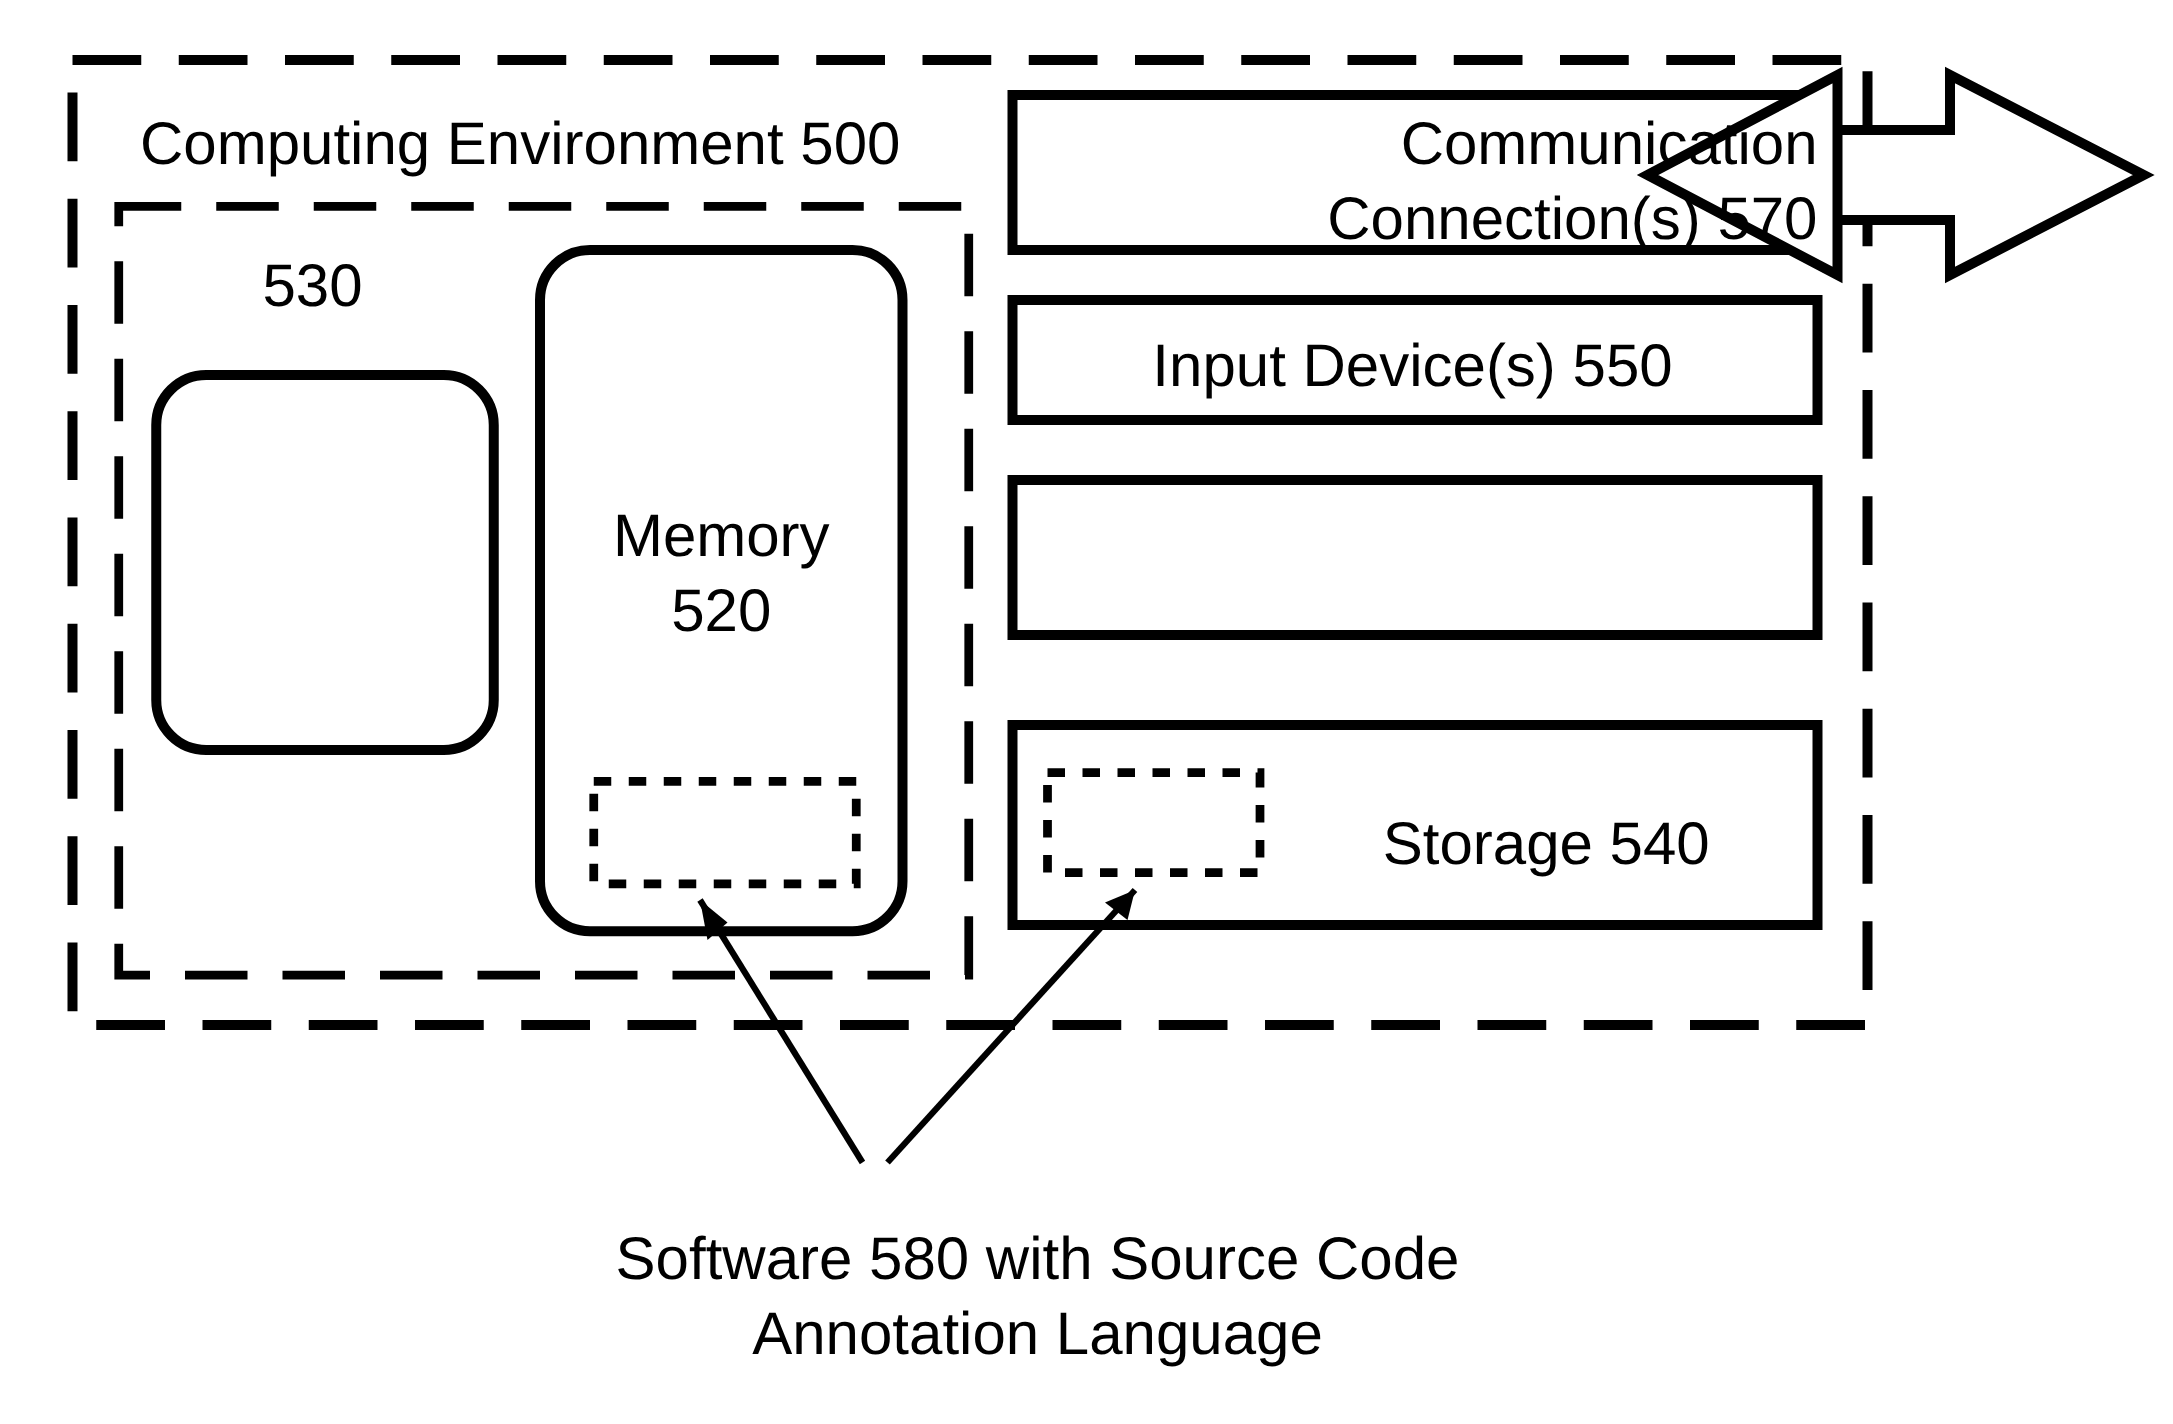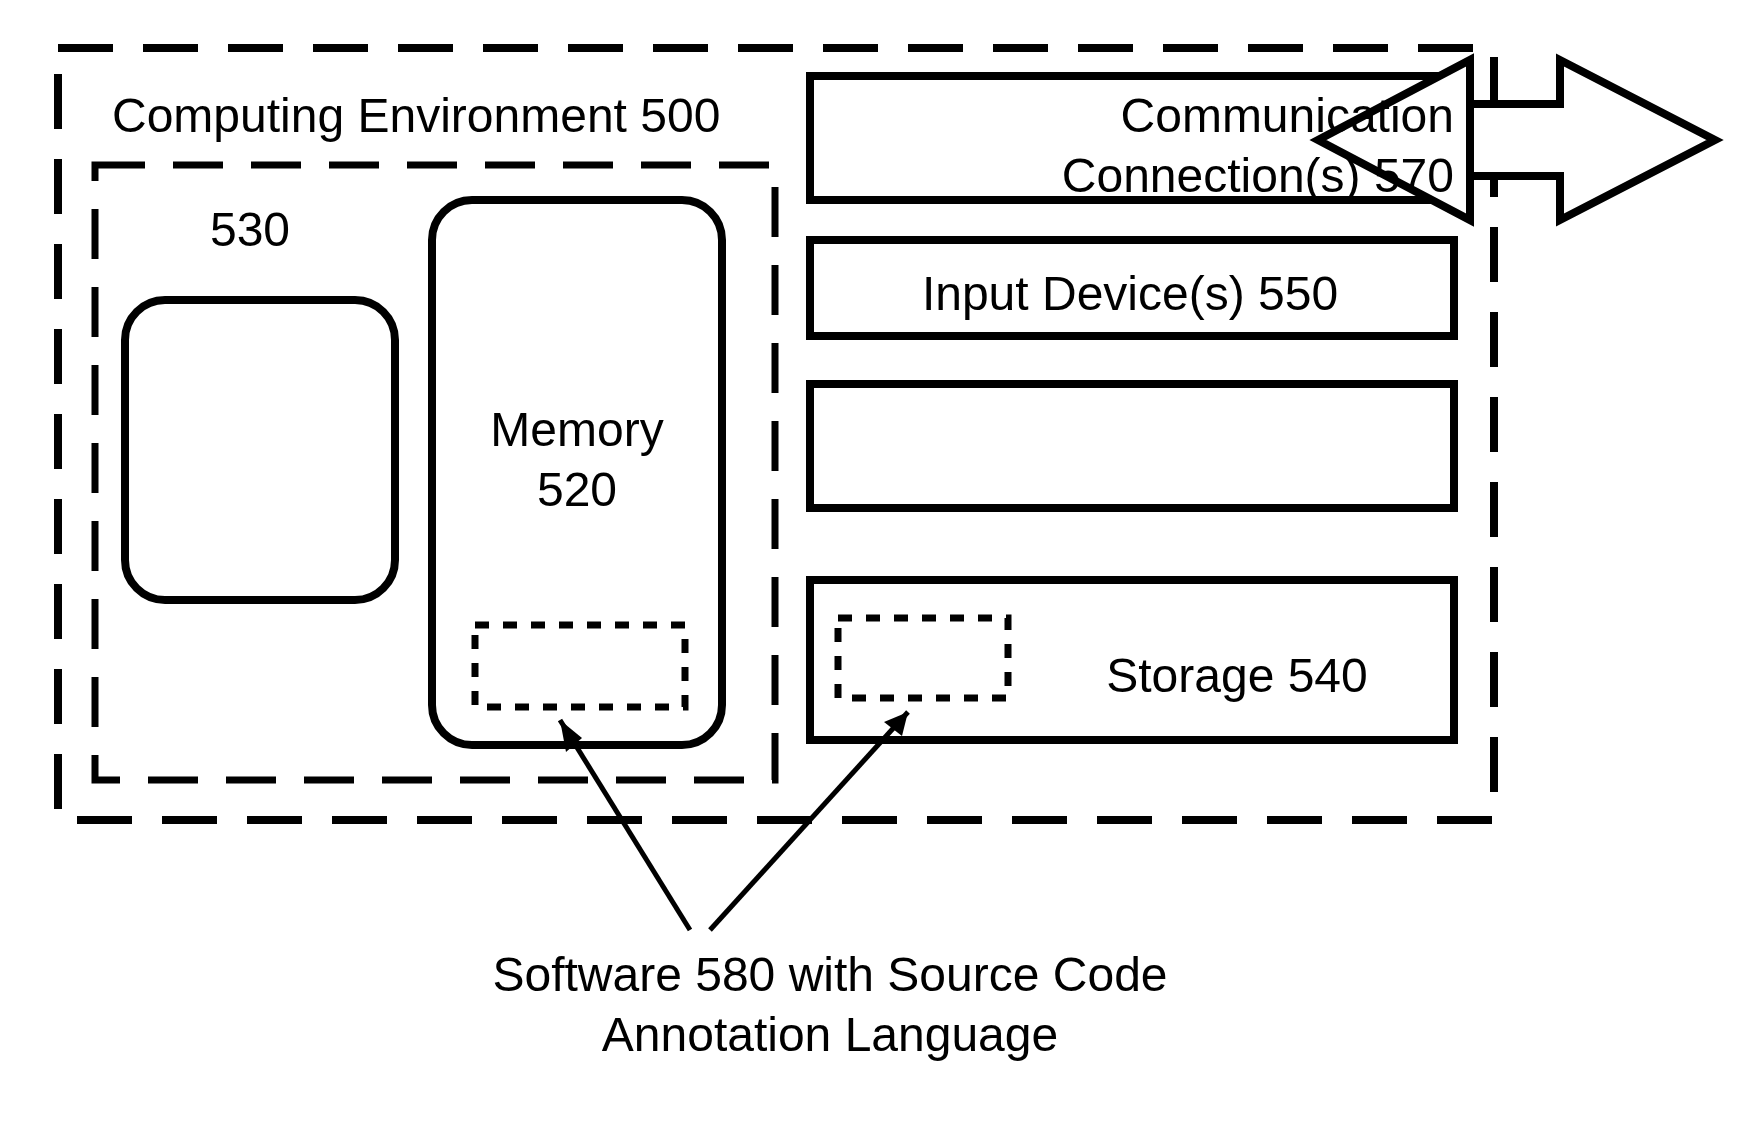--- a/index.html
+++ b/index.html
@@ -71,15 +71,15 @@
 520</div>
 
   <div class="label" style="left:810px; top:86px; width:644px;text-align:right;">Communication
 Connection(s) 570</div>
 
   <div class="label" style="left:808px; top:264px; width:644px;">Input Device(s) 550</div>
 
 
   <div class="label" style="left:1020px; top:634px; width:434px;margin-top:12px;">Storage 540</div>
 
-  <div class="label" style="left:380px; top:945px; width:900px;">Software 580 with Source Code
+  <div class="label" style="left:380px; top:978px; width:900px;">Software 580 with Source Code
 Annotation Language</div>
 </div>
 
 </body></html>

